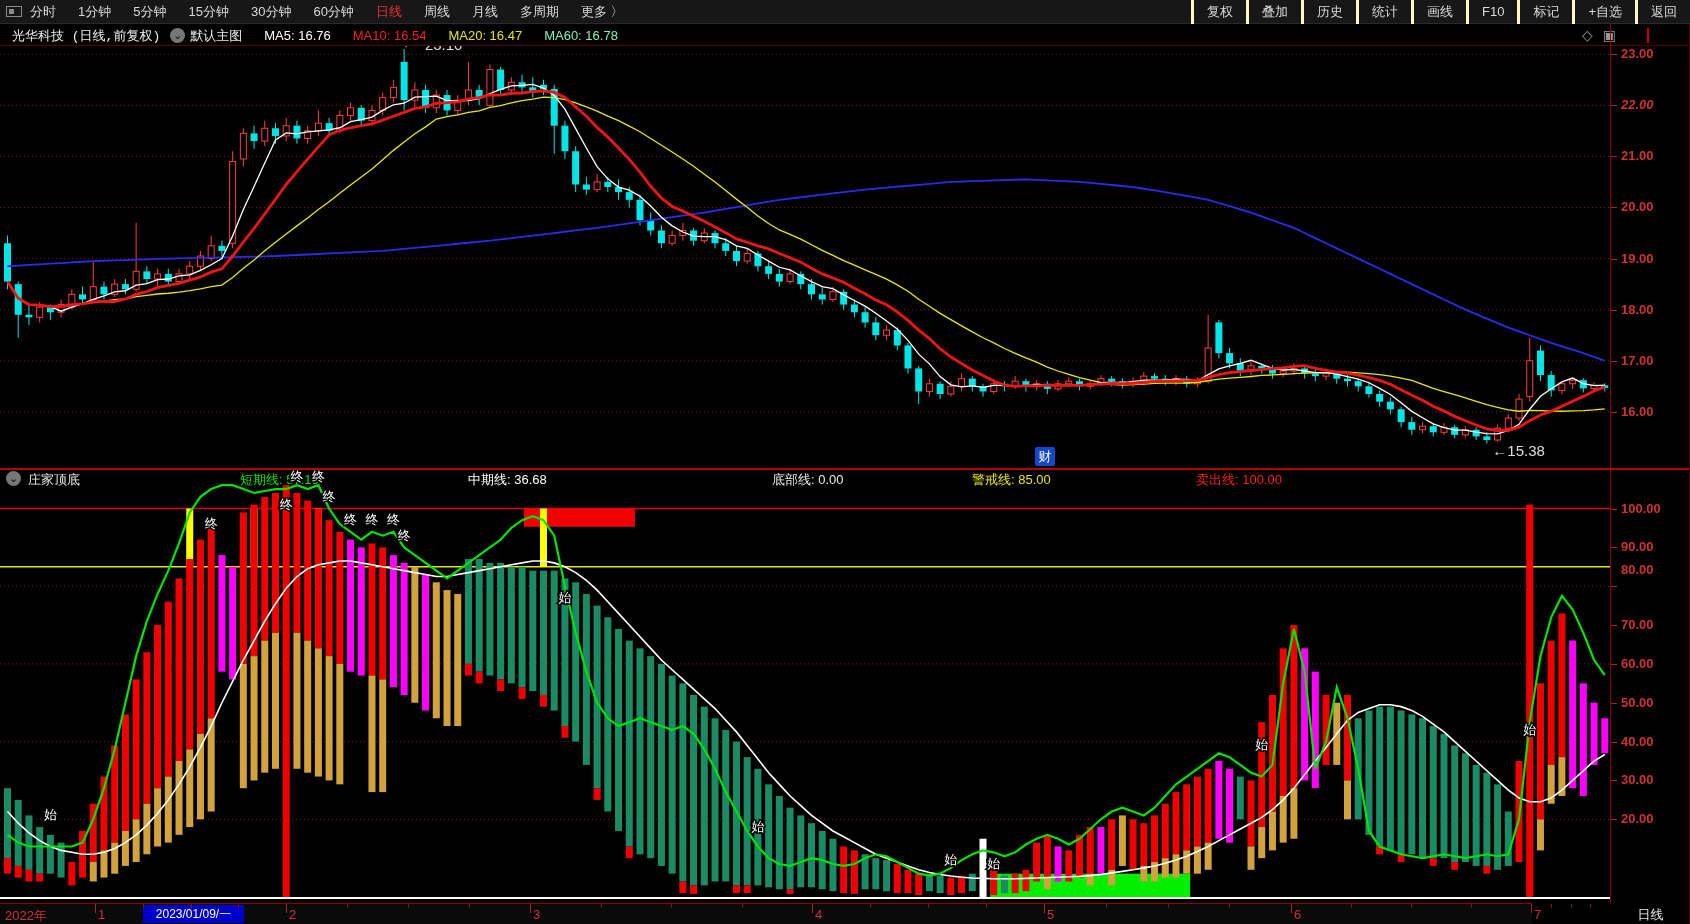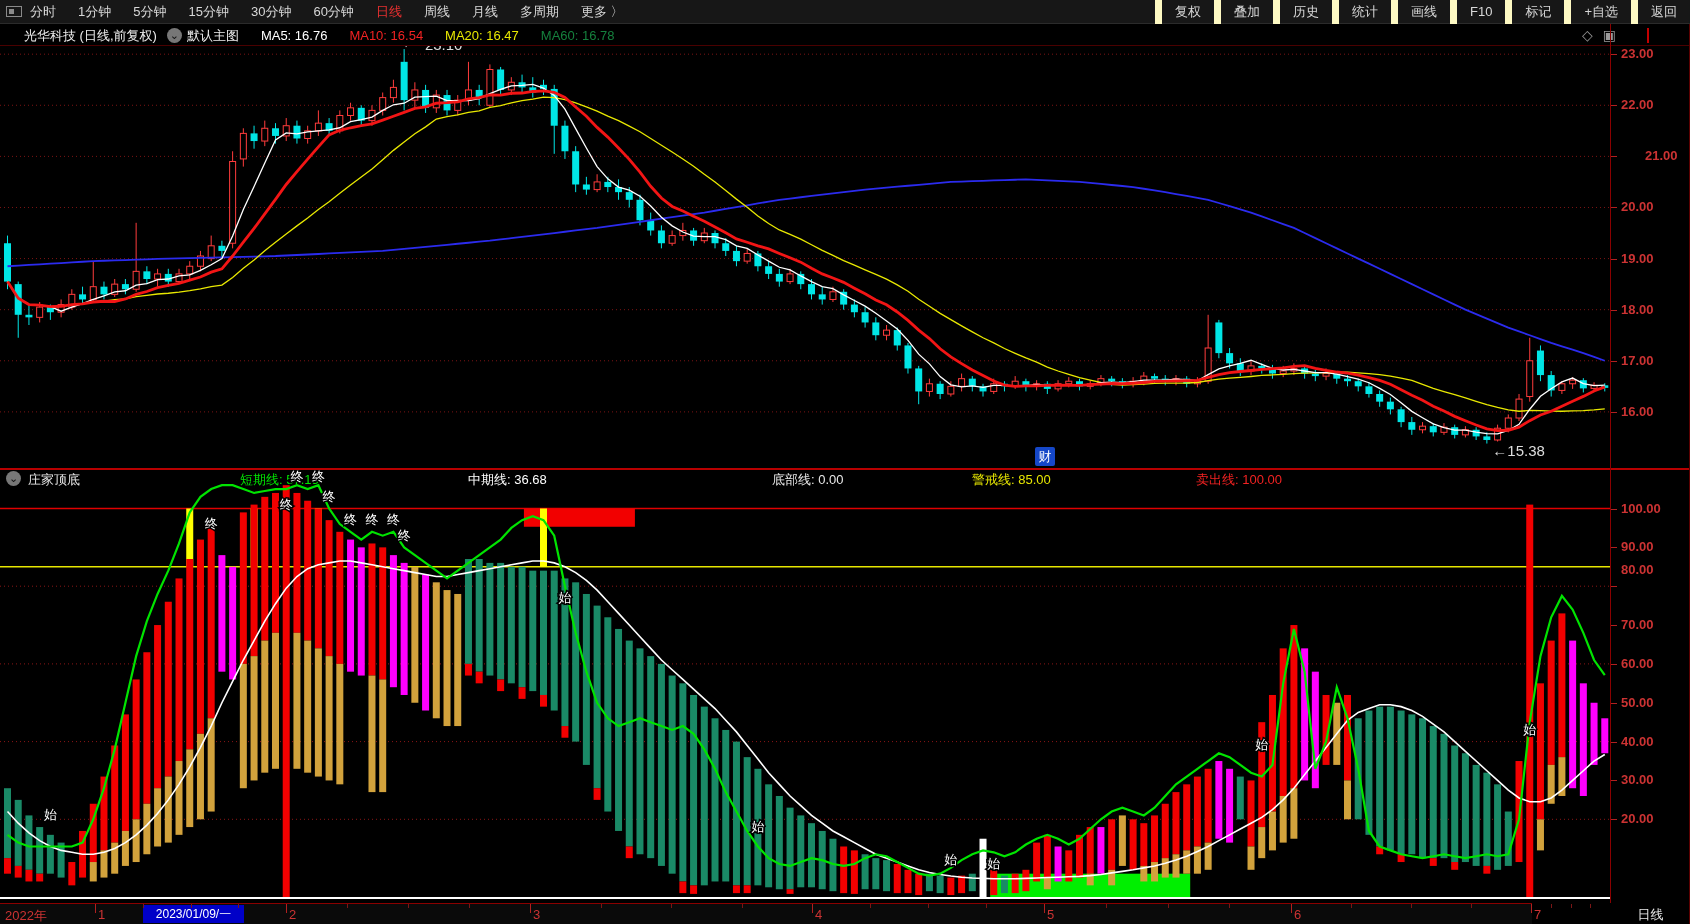--- a/index.html
+++ b/index.html
@@ -9,26 +9,26 @@
 
   
   .toolbar { position:absolute; left:0; top:0; width:1690px; height:24px; background:#171717;
              border-bottom:1px solid #2b2b2b; display:flex; align-items:center; color:#d8d8d8; font-size:13px; }
   .win-icon { width:16px; height:11px; border:1px solid #8a8a8a; margin:0 8px 0 6px; position:relative; }
   .win-icon::after { content:""; position:absolute; left:2px; top:2px; width:5px; height:5px; background:#8a8a8a; }
   .tb-left { display:flex; align-items:center; gap:22px; }
   .tb-left .tbi { cursor:default; white-space:nowrap; }
   .tb-left .tbi.active { color:#e83030; }
   .tb-right { margin-left:auto; display:flex; align-items:stretch; height:24px; }
-  .tb-right .tbi { padding:0 13px; display:flex; align-items:center; border-left:7px solid #fef9c3; white-space:nowrap; }
+  .tb-right .tbi { padding:0 13px; display:flex; align-items:center; border-left:3px solid #fef9c3; white-space:nowrap; }
 
   
   .legend-row { position:absolute; left:0; top:25px; width:1690px; height:21px; color:#eee; font-size:13px;
                 display:flex; align-items:center; }
-  .legend-row .sym { margin-left:24px; }
+  .legend-row .sym { margin-left:12px;font-family:Liberation Mono, monospace; }
   .circle-icon { display:inline-flex; width:15px; height:15px; border-radius:50%; background:#777; color:#111;
                  align-items:center; justify-content:center; font-size:11px; margin:0 5px 0 10px; line-height:1; }
   .ma-item { margin-left:22px; white-space:nowrap; }
   .corner-icons { position:absolute; right:64px; top:2px; color:#9a9a9a; font-size:14px; letter-spacing:10px; }
   .corner-mark { position:absolute; right:41px; top:3px; width:2px; height:15px; background:#c40000; }
 
   .pane-topline { position:absolute; left:0; top:45px; width:1690px; height:1px; background:#4a0000; }
   .separator  { position:absolute; left:0; top:468px; width:1690px; height:2px; background:#b80000; }
 
   
@@ -92,21 +92,21 @@
         <span class="tbi">标记</span>
         <span class="tbi">+自选</span>
         <span class="tbi">返回</span>
       </div>
   </div>
 
   <div class="legend-row">
     <span class="sym">光华科技 (日线,前复权)</span>
     <span class="circle-icon">⌄</span>
     <span>默认主图</span>
-    <span id="maItems"><span class="ma-item" style="color: rgb(255, 255, 255);">MA5: 16.76</span><span class="ma-item" style="color: rgb(242, 34, 34);">MA10: 16.54</span><span class="ma-item" style="color: rgb(232, 232, 0);">MA20: 16.47</span><span class="ma-item" style="color: #15803d;">MA60: 16.78</span></span>
+    <span id="maItems"><span class="ma-item" style="color: rgb(255, 255, 255);">MA5: 16.76</span><span class="ma-item" style="color: rgb(242, 34, 34);">MA10: 16.54</span><span class="ma-item" style="color: rgb(232, 232, 0);">MA20: 16.47</span><span class="ma-item" style="color: #86efac;">MA60: 16.78</span></span>
     <span class="corner-icons"><span>◇</span><span>▣</span></span>
     <span class="corner-mark"></span>
   </div>
 
   <div class="pane-topline"></div>
 
   <svg id="mainChart" class="chart" style="top:46px" width="1610" height="422" viewBox="0 0 1610 422">
       <line x1="0" y1="8.176000000000007" x2="1610" y2="8.176000000000007" stroke="#7c1414" stroke-width="1" stroke-dasharray="1,3"></line>
       <line x1="0" y1="59.27600000000001" x2="1610" y2="59.27600000000001" stroke="#7c1414" stroke-width="1" stroke-dasharray="1,3"></line>
       <line x1="0" y1="110.376" x2="1610" y2="110.376" stroke="#7c1414" stroke-width="1" stroke-dasharray="1,3"></line>
@@ -678,23 +678,23 @@
       <text x="350.54" y="54.04000000000002" fill="#fff" stroke="#000" stroke-width="3" paint-order="stroke" font-size="13" text-anchor="middle">终</text>
       <text x="371.98" y="54.04000000000002" fill="#fff" stroke="#000" stroke-width="3" paint-order="stroke" font-size="13" text-anchor="middle">终</text>
       <text x="393.42" y="54.04000000000002" fill="#fff" stroke="#000" stroke-width="3" paint-order="stroke" font-size="13" text-anchor="middle">终</text>
       <text x="404.14000000000004" y="69.58000000000004" fill="#fff" stroke="#000" stroke-width="3" paint-order="stroke" font-size="13" text-anchor="middle">终</text>
     </svg>
 
   <div class="right-axis" id="rightAxis">
       <div class="tick" style="top: 30.176px;"></div>
       <div class="lbl" style="top: 22.176px;">23.00</div>
       <div class="tick" style="top: 81.276px;"></div>
-      <div class="lbl" style="top: 73.276px;">22.00</div>
+      <div class="lbl" style="top: 73.276px; font-style: italic;">22.00</div>
       <div class="tick" style="top: 132.376px;"></div>
-      <div class="lbl" style="top: 124.376px; margin-left: 24px;">21.00</div>
+      <div class="lbl" style="top: 124.376px;">21.00</div>
       <div class="tick" style="top: 183.476px;"></div>
       <div class="lbl" style="top: 175.476px;">20.00</div>
       <div class="tick" style="top: 234.576px;"></div>
       <div class="lbl" style="top: 226.576px; text-align: right;">19.00</div>
       <div class="tick" style="top: 285.676px;"></div>
       <div class="lbl" style="top: 277.676px;">18.00</div>
       <div class="tick" style="top: 336.776px;"></div>
       <div class="lbl" style="top: 328.776px;">17.00</div>
       <div class="tick" style="top: 387.876px;"></div>
       <div class="lbl" style="top: 379.876px;">16.00</div>

